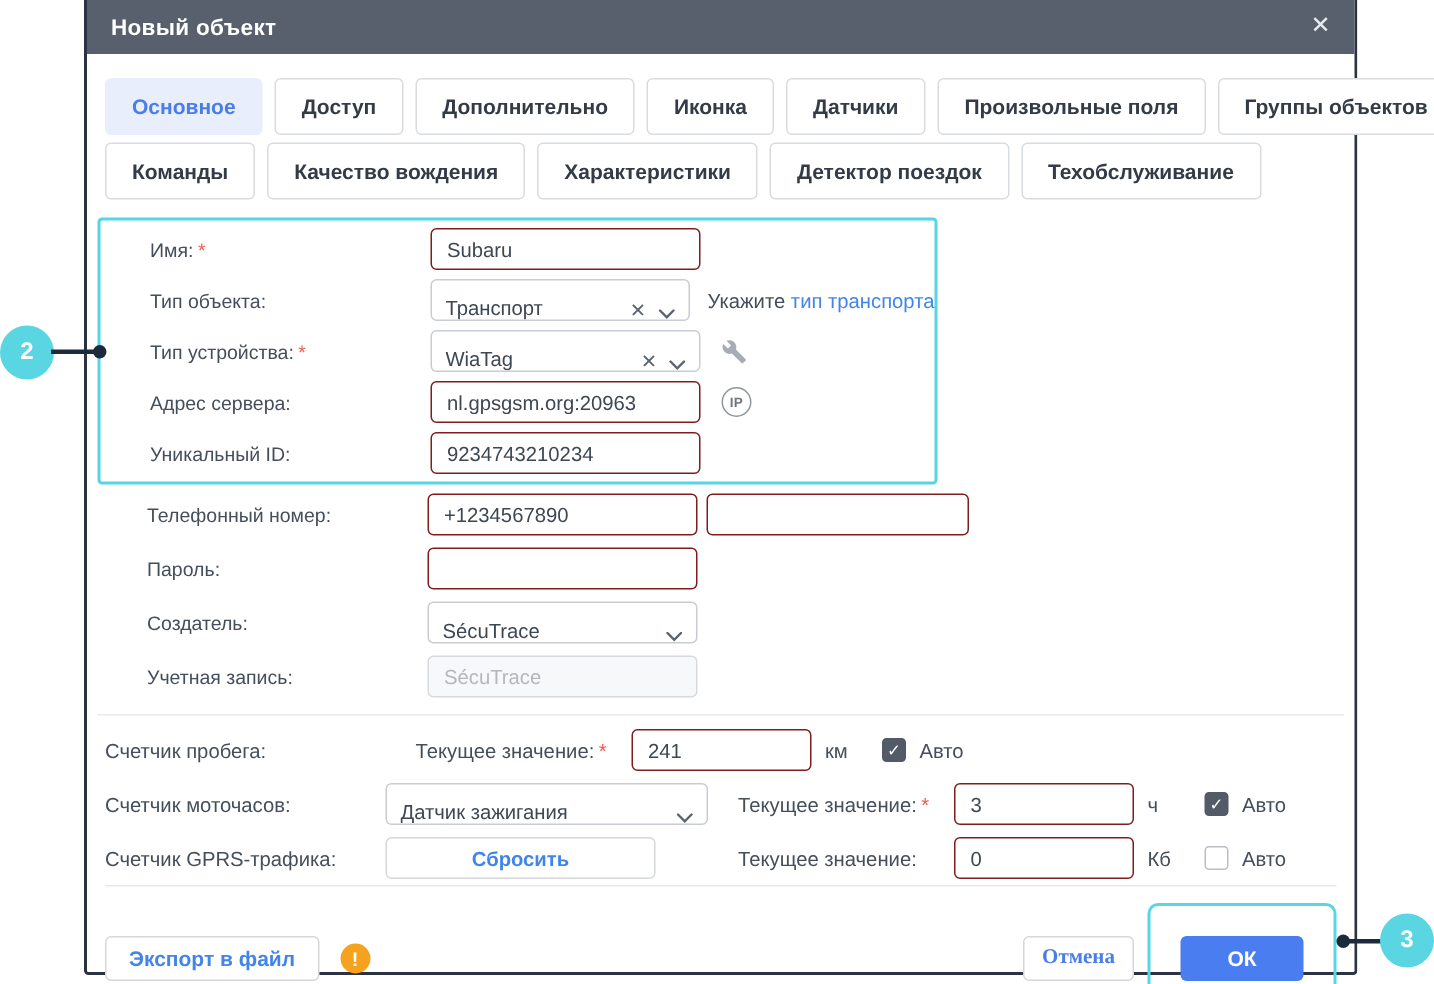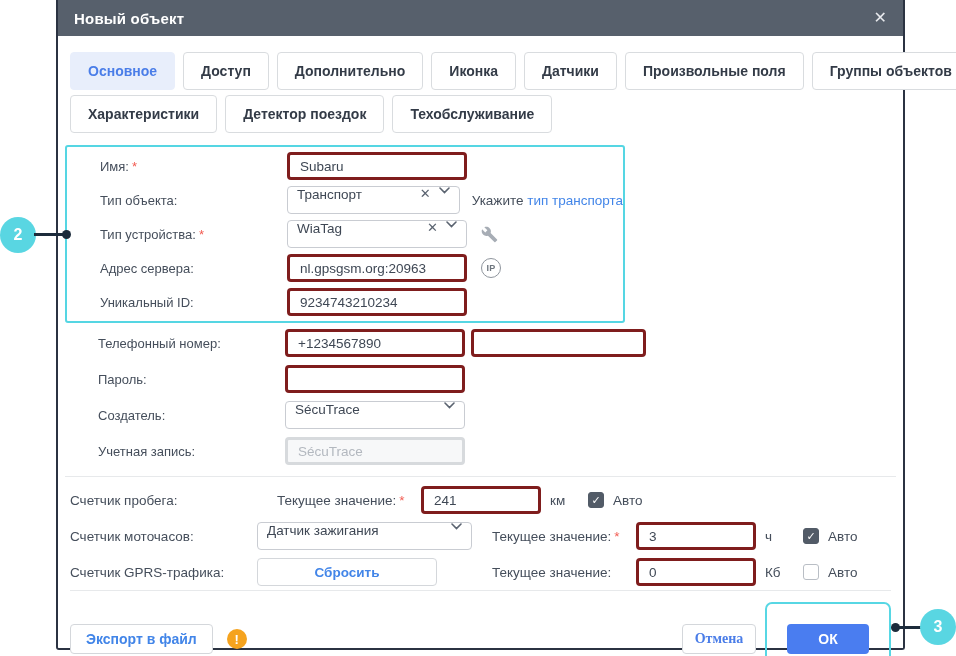--- a/index.html
+++ b/index.html
@@ -25,27 +25,27 @@
   .tab.active { background:#e8eefb; border-color:#e8eefb; color:#4a7de8; }
 
   .divider { height:1px; background:#e7e9eb; margin:0 12px; }
 
   
   .form { padding:0 7px; flex:1 1 auto; }
   .row { display:flex; align-items:center; height:36px; padding-left:5px; }
   .row .lbl { width:187px; font-size:13px; color:#454e5b; flex:0 0 auto;margin-left:28px; }
   .req { color:#f25b51; margin-left:3px; }
 
-  .tin { height:28px; border:3px solid #7f1d1d; border-radius:4px; padding:0 10px;
+  .tin { height:28px; border:1px solid #7f1d1d; border-radius:4px; padding:0 10px;
          font-size:13.5px; color:#3e4754; font-family:"Liberation Sans",sans-serif;
          background:#fff; outline:none; width:180px; }
   .tin:disabled { background:#f7f8f9; border-color:#d7dadd; color:#b3b8bf; }
 
   .sel { height:28px; border:1px solid #c9ccd2; border-radius:4px; background:#fff;
-         display:flex; align-items:flex-start; padding:0 9px; cursor:pointer; width:180px; }
+         display:flex; align-items:flex-end; padding:0 9px; cursor:pointer; width:180px; }
   .sel .sel-text { font-size:13.5px; color:#3e4754; flex:1 1 auto; white-space:nowrap; overflow:hidden; }
   .sel .x-ico { color:#5a6370; font-size:13px; margin-right:8px; line-height:1; }
   .sel.wide { width:215px; }
   .chev { width:11px; height:7px; flex:0 0 auto; }
 
   .fieldset { border:2px solid #55d6e3; border-radius:3px; width:560px; margin-top:4px;
               padding:2px 0; }
   .fieldset .row { height:34px; }
 
   .hint { margin-left:12px; font-size:13.5px; color:#454e5b; white-space:nowrap; }
@@ -115,20 +115,22 @@
       <div class="tab-row">
         <div class="tab active">Основное</div>
         <div class="tab">Доступ</div>
         <div class="tab">Дополнительно</div>
         <div class="tab">Иконка</div>
         <div class="tab">Датчики</div>
         <div class="tab">Произвольные поля</div>
         <div class="tab">Группы объектов</div>
       </div>
       <div class="tab-row">
+        <div class="tab">Команды</div>
+        <div class="tab">Качество вождения</div>
         <div class="tab">Характеристики</div>
         <div class="tab">Детектор поездок</div>
         <div class="tab">Техобслуживание</div>
       </div>
     </div>
 
     <div class="divider"></div>
 
     <div class="form">
 

